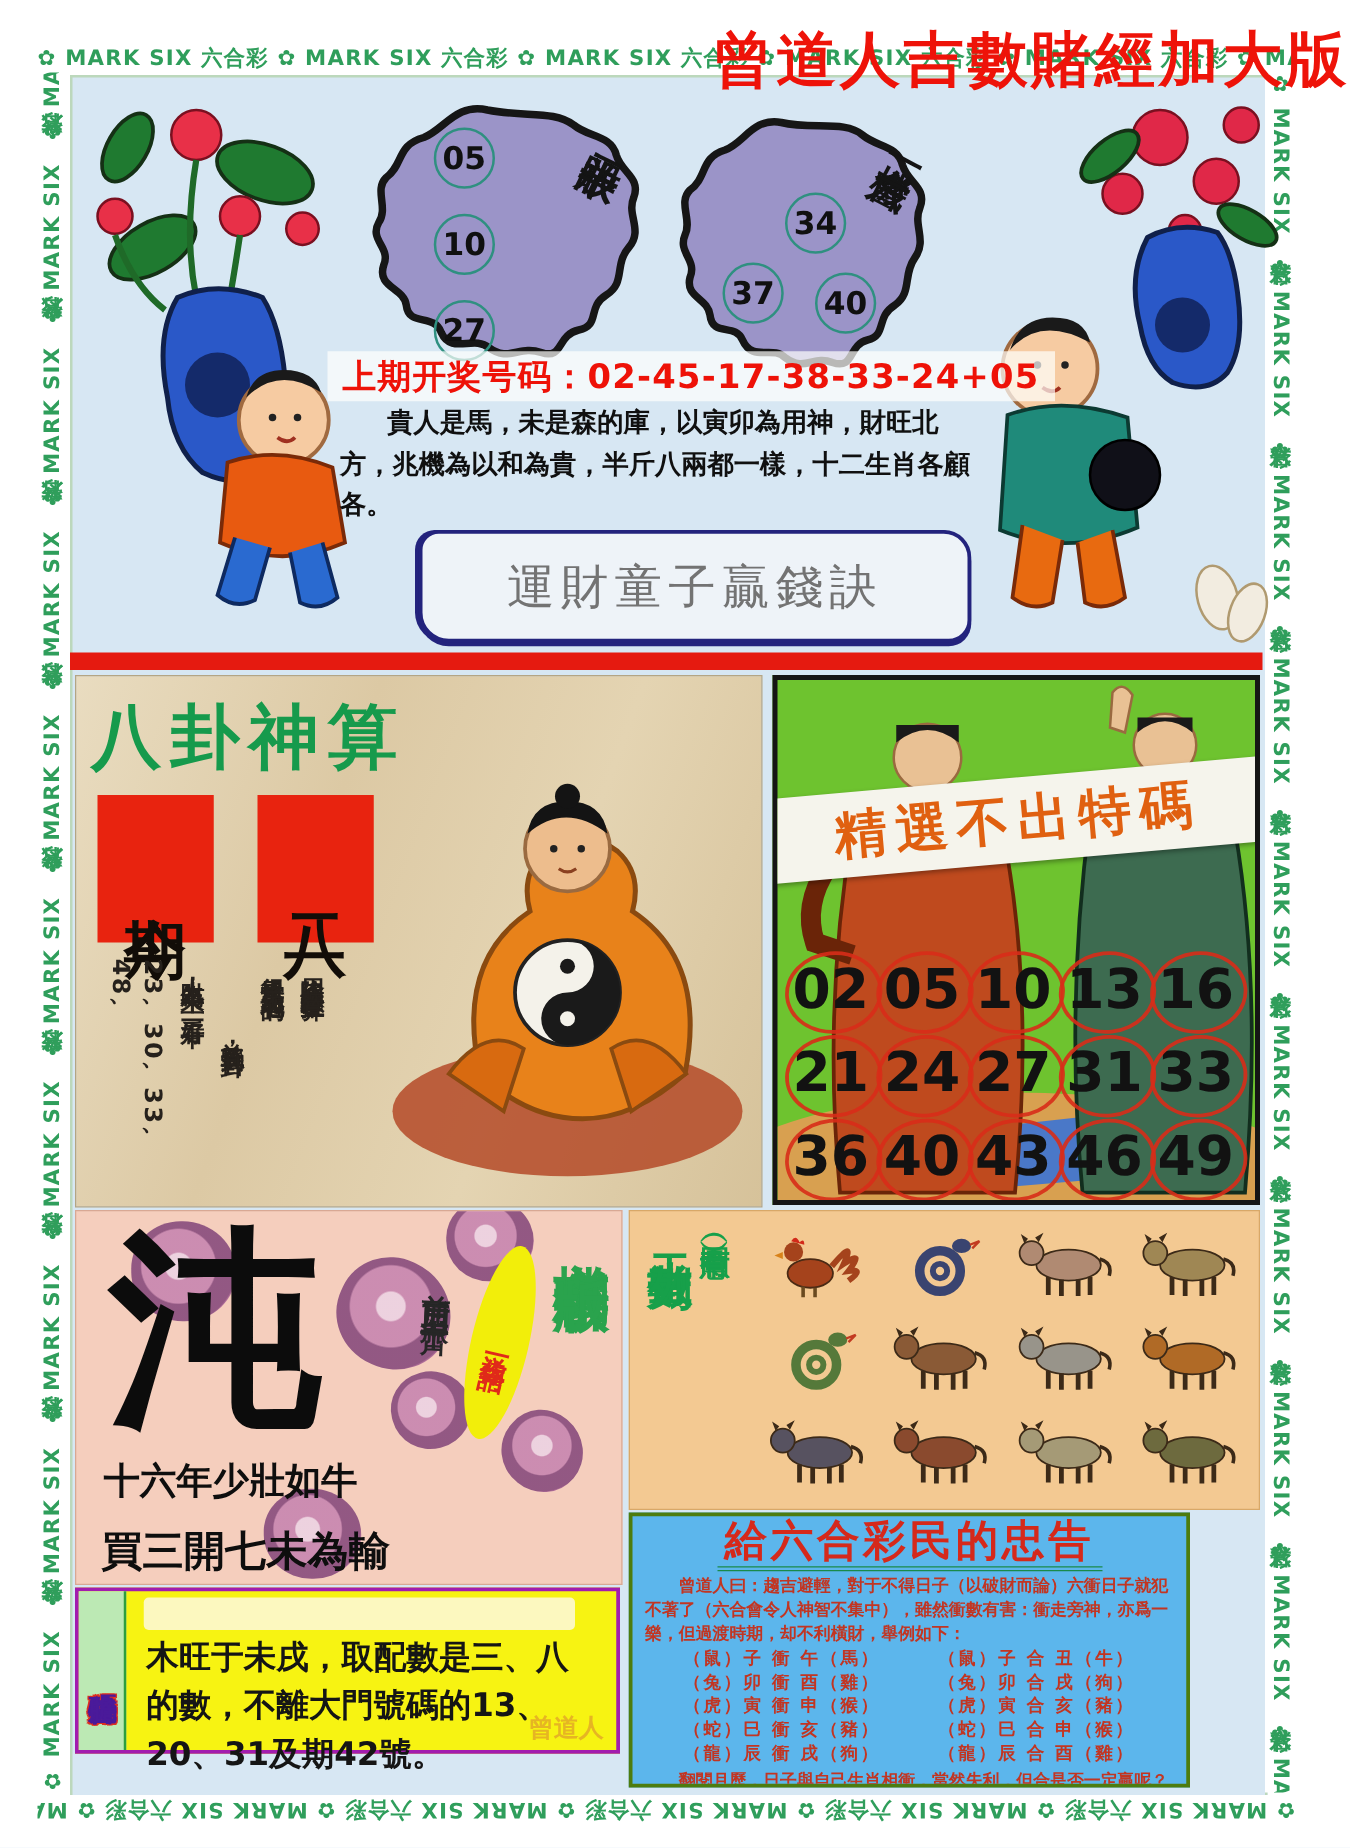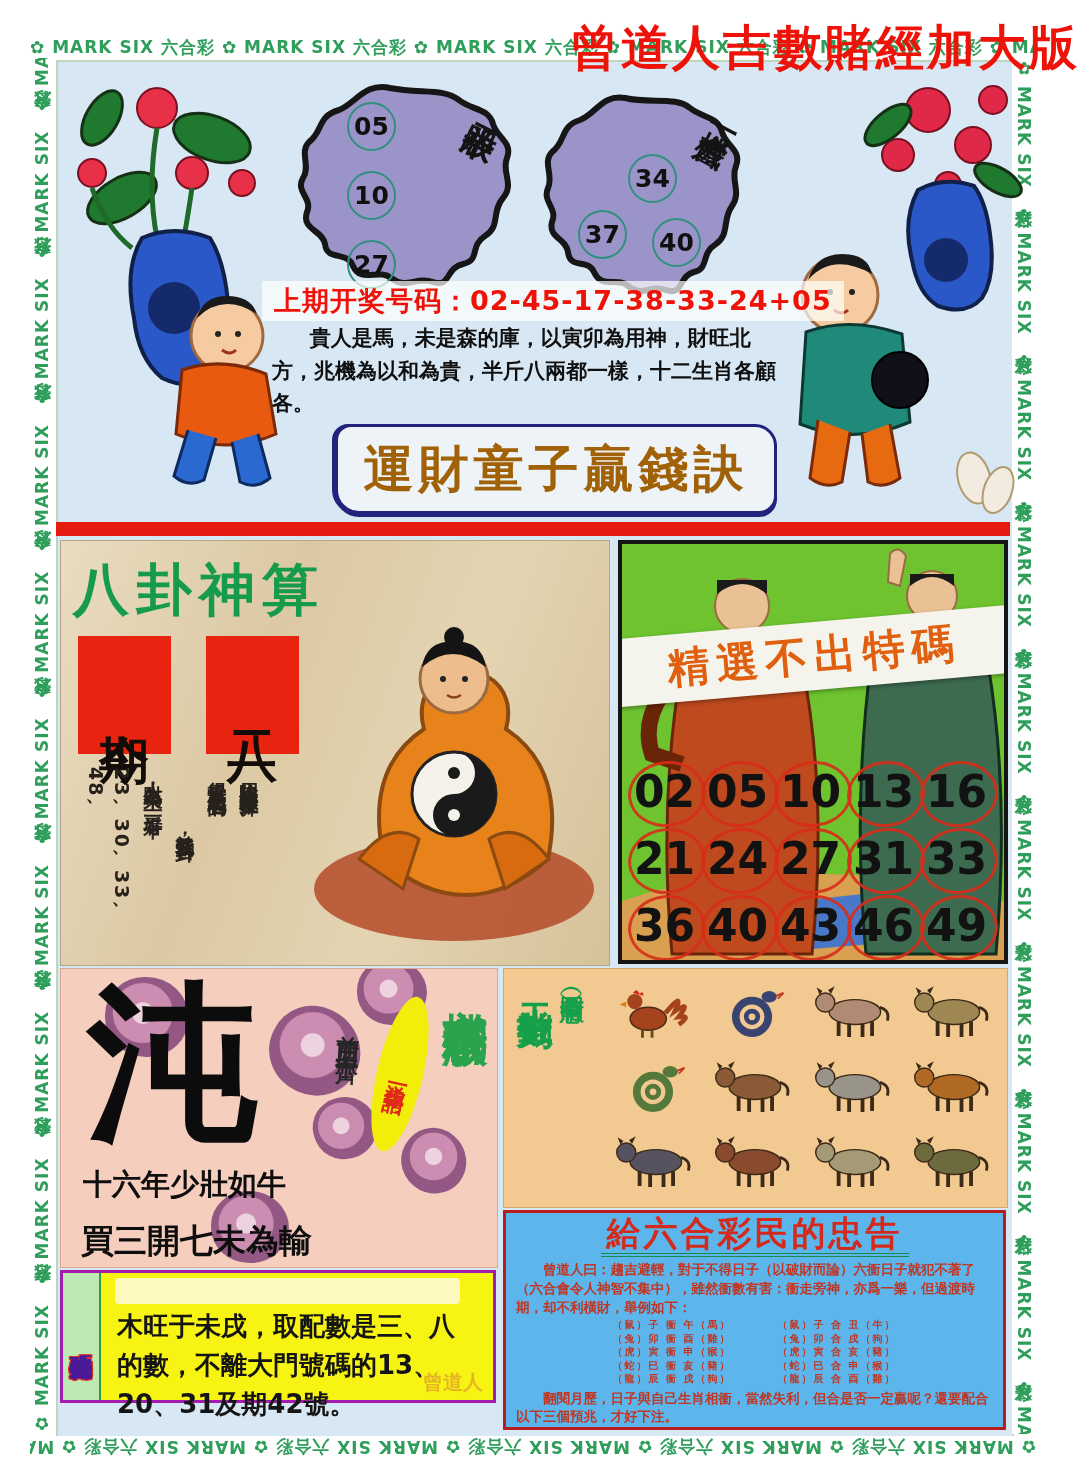--- a/index.html
+++ b/index.html
@@ -29,21 +29,21 @@
 
   #last-draw{left:262px;top:281px;font-size:27px;font-weight:800;color:#ee1208;
              background:rgba(255,255,252,.7);padding:2px 12px;z-index:4;letter-spacing:1px;}
   #fortune-par{left:272px;top:322px;width:516px;font-size:21px;font-weight:700;color:#101010;
                line-height:1.55;text-indent:1.8em;z-index:4;}
 
   #lucky-banner{left:335px;top:424px;width:436px;height:84px;background:#eef3f8;
                 border:3px solid #23237d;border-radius:16px 22px 18px 24px;
                 box-shadow:0 3px 0 #23237d, -3px 0 0 #23237d;
                 display:flex;align-items:center;justify-content:center;z-index:4;}
-  #lucky-banner span{font-size:50px;font-weight:700;color:#a16207;letter-spacing:5px;}
+  #lucky-banner span{font-size:38px;font-weight:400;color:#737373;letter-spacing:5px;}
 
   #red-divider{left:56px;top:522px;width:954px;height:14px;background:#e51a10;z-index:5;}
 
   
   #bagua{left:60px;top:540px;width:548px;height:424px;
          background:linear-gradient(110deg,#e9dcc0,#dcc9a4 35%,#e4d4b2 65%,#d6c29a);
          border:1px solid #b4a584;overflow:hidden;}
   #bagua-title{left:12px;top:12px;font-size:56px;font-weight:900;color:#169a4c;letter-spacing:7px;}
   .period-box{top:95px;width:93px;height:118px;background:#e8230f;display:flex;align-items:center;
               justify-content:center;writing-mode:vertical-rl;font-size:50px;font-weight:900;color:#120d08;line-height:1;}
@@ -95,29 +95,29 @@
   
   #zodiac{left:503px;top:968px;width:503px;height:238px;background:#f3c992;border:1px solid #d8a868;overflow:hidden;}
   #zodiac-title{left:6px;top:6px;height:228px;writing-mode:vertical-lr;font-size:36px;font-weight:900;
                 color:#17a04a;letter-spacing:2px;}
   #zodiac-sub{left:52px;top:10px;height:222px;writing-mode:vertical-lr;font-size:24px;font-weight:800;color:#17a04a;}
   #zodiac-grid{left:100px;top:8px;width:396px;height:222px;display:grid;
                grid-template-columns:repeat(4,1fr);grid-template-rows:repeat(3,1fr);gap:2px;}
   .animal-cell{display:flex;align-items:center;justify-content:center;}
 
   
-  #advice{left:503px;top:1210px;width:503px;height:220px;background:#5cb6ec;border:3px solid #b91c1c;
+  #advice{left:503px;top:1210px;width:449px;height:220px;background:#5cb6ec;border:3px solid #4d7c0f;
           box-sizing:border-box;overflow:hidden;}
   #advice-title-wrap{text-align:center;margin-top:2px;}
   #advice-title{display:inline-block;font-size:34px;font-weight:900;color:#d5291b;letter-spacing:3px;
                 border-bottom:4px double #1a8a4a;padding:0 6px 1px 6px;line-height:1.1;}
   #advice-intro,#advice-closing{margin:3px 10px 0 10px;font-size:13.5px;font-weight:700;color:#c23522;
                 line-height:1.4;text-indent:2em;}
   #advice-pairs{display:flex;justify-content:center;gap:46px;margin-top:1px;}
-  .pair-col{font-size:10px;font-weight:700;color:#c23522;line-height:1.35;letter-spacing:2px;}
+  .pair-col{font-size:14px;font-weight:700;color:#c23522;line-height:1.35;letter-spacing:2px;}
 </style>
 </head>
 <body>
 
 <div id="page">
 
   <div id="content" class="abs"></div>
 
   <div id="b-top" class="abs b-strip">✿ MARK SIX 六合彩 ✿ MARK SIX 六合彩 ✿ MARK SIX 六合彩 ✿ MARK SIX 六合彩 ✿ MARK SIX 六合彩 ✿ MARK SIX 六合彩 ✿ MARK SIX 六合彩 ✿ MARK SIX 六合彩 ✿ MARK SIX 六合彩 ✿ MARK SIX 六合彩 ✿ MARK SIX 六合彩 ✿ MARK SIX 六合彩 </div>
   <div id="b-bottom" class="abs b-strip">✿ MARK SIX 六合彩 ✿ MARK SIX 六合彩 ✿ MARK SIX 六合彩 ✿ MARK SIX 六合彩 ✿ MARK SIX 六合彩 ✿ MARK SIX 六合彩 ✿ MARK SIX 六合彩 ✿ MARK SIX 六合彩 ✿ MARK SIX 六合彩 ✿ MARK SIX 六合彩 ✿ MARK SIX 六合彩 ✿ MARK SIX 六合彩 </div>

